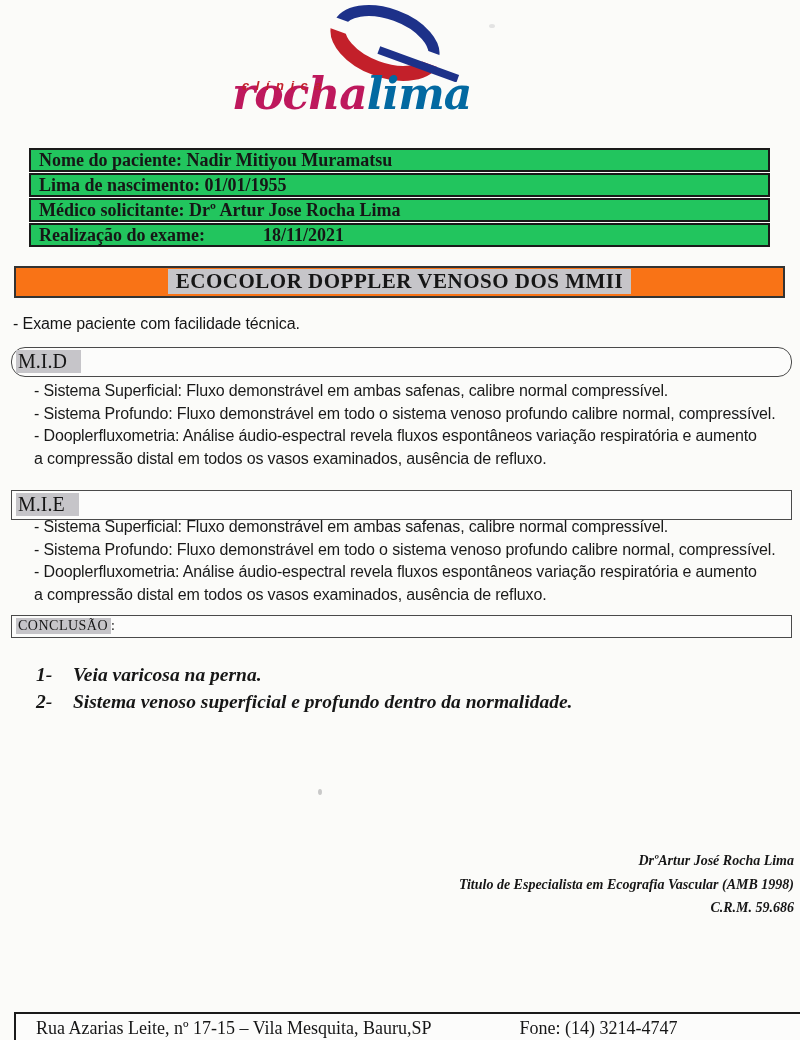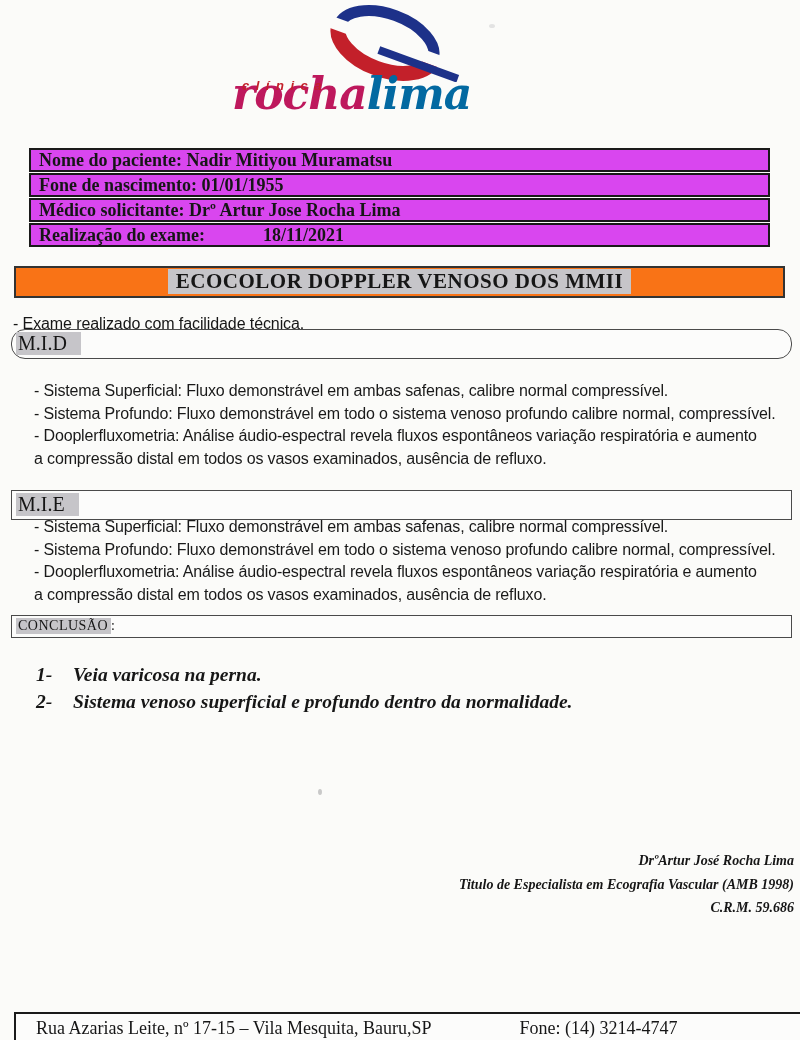--- a/index.html
+++ b/index.html
@@ -15,34 +15,34 @@
     font-family:"DejaVu Serif", serif;font-weight:bold;font-size:44px;line-height:46px;letter-spacing:-1px;font-style:italic;}
   .wm-blue{color:#be185d;}
   .wm-red{color:#0369a1;}
   .clinica{position:absolute;left:10px;top:-8px;
     font-family:"Liberation Sans", sans-serif;font-weight:bold;font-size:13px;
     letter-spacing:6.5px;color:#c3202a;}
 
   
   .ptable{position:absolute;left:29px;top:148px;width:741px;}
   .prow{border:2px solid #1a1a1a;margin-bottom:1px;padding:1px 4px 1px 8px;
-    font-weight:bold;font-size:18px;line-height:18px;display:flex;background:#d946ef;}
+    font-weight:bold;font-size:18px;line-height:18px;display:flex;background:#22c55e;}
   .plabel{white-space:pre;}
   .pvalue{white-space:pre;}
   .pgap{display:inline-block;width:58px;}
 
   
   .hl{background:#c6c5c9;}
   .tbox{position:absolute;left:14px;top:266px;width:767px;border:2px solid #333;
     text-align:center;padding:1px 0 2px;background:#f97316;}
   .tbox .hl{font-weight:bold;font-size:21px;letter-spacing:0.5px;padding:0 8px 1px;}
   .secbox{position:absolute;left:11px;width:775px;border:1px solid #4a4a4a;
     padding:2px 0 3px 4px;font-size:20px;background:#fcfcfb;}
   .secbox .hl{padding:0 14px 1px 2px;}
-  .box-mid{top:329px;border-radius:14px;}
+  .box-mid{top:347px;border-radius:14px;}
   .box-mie{top:490px;}
   .box-conc{top:615px;font-size:14px;letter-spacing:0.5px;}
   .box-conc .hl{padding:0 3px 1px 2px;}
 
   
   .note{position:absolute;left:13px;top:299px;
     font-family:"Liberation Sans", sans-serif;font-size:16px;letter-spacing:-0.1px;}
   .secbody{position:absolute;left:14px;width:786px;
     font-family:"Liberation Sans", sans-serif;font-size:16px;line-height:22.5px;
     letter-spacing:-0.15px;color:#191919;margin-left:20px;}
@@ -86,38 +86,38 @@
 <div class="wordmark">
   <span class="clinica">clínica</span><span class="wm-blue">rocha</span><span class="wm-red">lima</span>
 </div>
 
 <div class="ptable">
   <div class="prow">
     <span class="plabel">Nome do paciente: </span>
     <span class="pvalue">Nadir Mitiyou Muramatsu</span>
   </div>
   <div class="prow">
-    <span class="plabel">Fone de nascimento: </span>
+    <span class="plabel">Lima de nascimento: </span>
     <span class="pvalue">01/01/1955</span>
   </div>
   <div class="prow">
     <span class="plabel">Médico solicitante: </span>
     <span class="pvalue">Drº Artur Jose Rocha Lima</span>
   </div>
   <div class="prow">
     <span class="plabel">Realização do exame:</span>
     <span class="pgap"></span>
     <span class="pvalue">18/11/2021</span>
   </div>
 </div>
 
 <div class="tbox">
   <span class="hl">ECOCOLOR DOPPLER VENOSO DOS MMII</span>
 </div>
-<p class="note">- Exame realizado com facilidade técnica.</p>
+<p class="note">- Exame paciente com facilidade técnica.</p>
 
 <div class="secbox box-mid">
   <span class="hl">M.I.D</span>
 </div>
 <div class="secbody body-mid">
   <div>- Sistema Superficial: Fluxo demonstrável em ambas safenas, calibre normal compressível.</div>
   <div>- Sistema Profundo: Fluxo demonstrável em todo o sistema venoso profundo calibre normal, compressível.</div>
   <div>- Dooplerfluxometria: Análise áudio-espectral revela fluxos espontâneos variação respiratória e aumento</div>
   <div>a compressão distal em todos os vasos examinados, ausência de refluxo.</div>
 </div>

